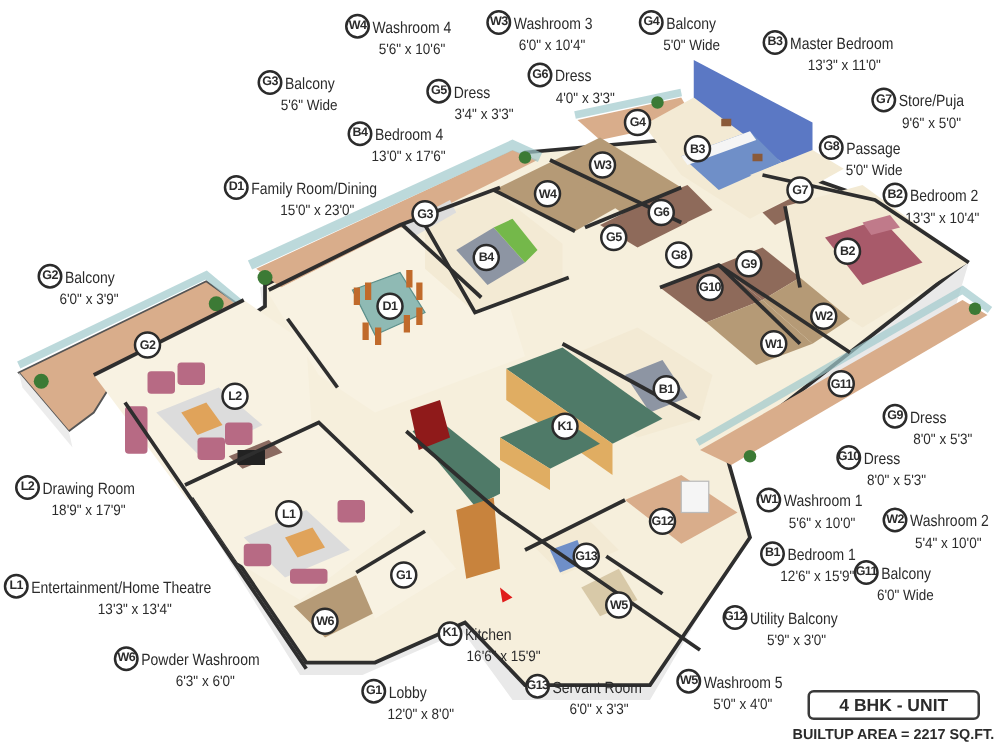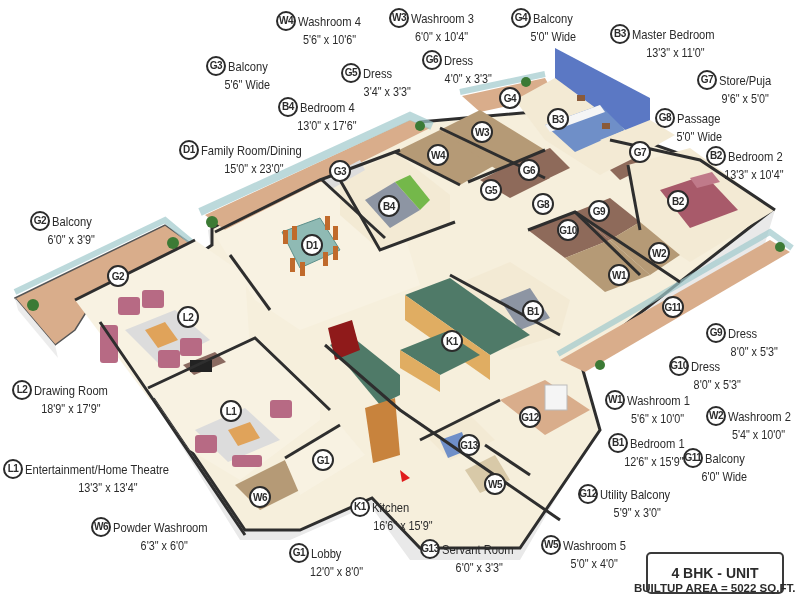--- a/index.html
+++ b/index.html
@@ -13,21 +13,21 @@
            box-sizing:border-box; font-weight:bold; font-size:10px;
            background:#fff; color:#2b2b2b; margin-right:2px; letter-spacing:-0.5px; }
   .name { font-size:13px; font-family:"Liberation Sans Narrow","Liberation Sans", sans-serif;
           transform:scaleX(0.86); transform-origin:left center; display:inline-block; }
   .dim { font-size:12px; margin-top:1px; transform:scaleX(0.9); display:inline-block; }
   .dimwrap { text-align:center; }
   .onplan { position:absolute; width:22px; height:22px; border-radius:50%;
             background:#fff; border:2px solid #2b2b2b; box-sizing:border-box;
             display:flex; align-items:center; justify-content:center;
             font-weight:bold; font-size:10px; color:#2b2b2b; letter-spacing:-0.5px; }
-  #unit-box { position:absolute; left:646px; top:552px; width:138px; height:42px;
+  #unit-box { position:absolute; left:646px; top:552px; width:138px; height:24px;
               border:2px solid #3a3a3a; border-radius:5px; box-sizing:border-box;
               display:flex; align-items:center; justify-content:center;
               font-weight:bold; font-size:14px; color:#2b2b2b; }
   #area { position:absolute; left:634px; top:582px; font-weight:bold; font-size:11.5px;
           color:#2b2b2b; white-space:nowrap; }
 </style>
 </head>
 <body>
 
 <svg id="plan" viewBox="0 0 800 600" xmlns="http://www.w3.org/2000/svg">
@@ -439,13 +439,13 @@
 
 <div class="lbl" style="left:420px;top:539px;">
   <div class="row">
       <span class="badge">G13</span>
       <span class="name">Servant Room</span>
     </div>
   <div class="dimwrap" style="padding-left:14px;"><span class="dim">6'0" x 3'3"</span></div>
 </div>
 
 <div id="unit-box">4 BHK - UNIT</div>
-<div id="area">BUILTUP AREA = 5022 SQ.FT.</div>
+<div id="area">BUILTUP AREA = 2217 SQ.FT.</div>
 
 </body></html>

